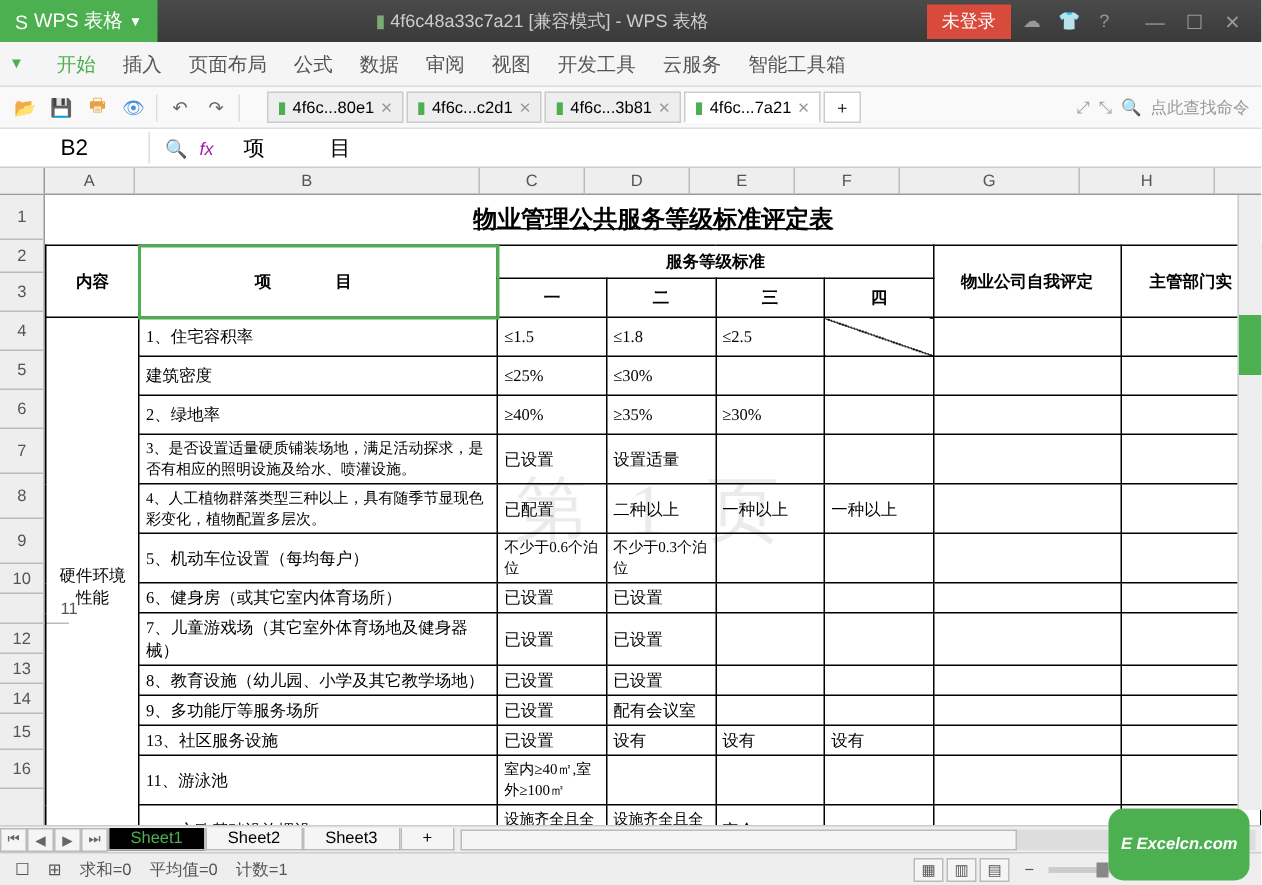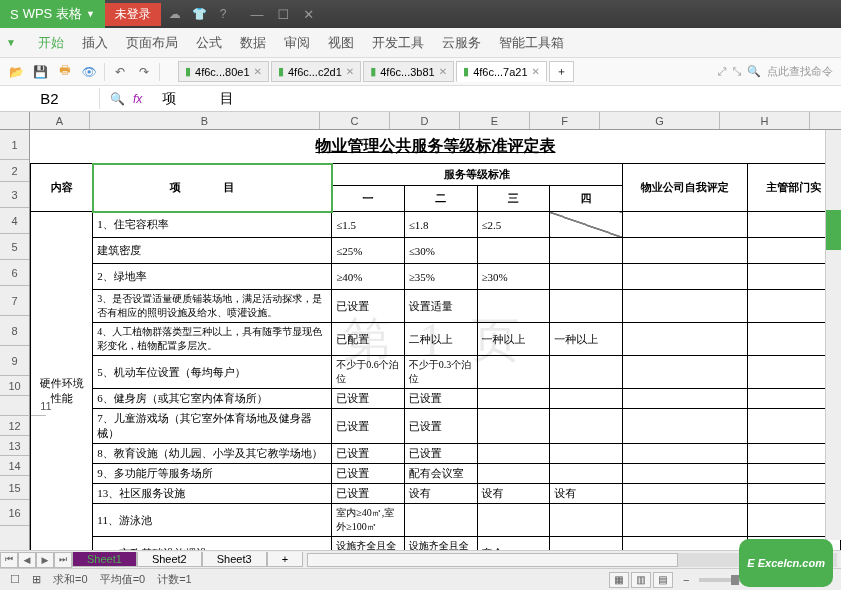--- a/index.html
+++ b/index.html
@@ -50,21 +50,21 @@
     .title-row td { border: none; text-align: center; font-size: 16px; font-weight: bold; text-decoration: underline; padding: 6px; }
     .header-cell { text-align: center; font-weight: bold; font-size: 12px; }
     .active-cell { outline: 2px solid #4CAF50; outline-offset: -1px; }
     .diag { background: linear-gradient(to top right, transparent 49%, #000 49%, #000 51%, transparent 51%); }
     .watermark { position: absolute; top: 50%; left: 50%; transform: translate(-50%, -50%); font-size: 48px; color: rgba(0,0,0,0.08); font-family: SimSun; pointer-events: none; letter-spacing: 8px; }
     
     .bottom-scroll { height: 18px; background: #eee; border-top: 1px solid #ccc; display: flex; align-items: center; }
     .scroll-btn { width: 18px; height: 16px; border: 1px solid #bbb; background: #f5f5f5; display: flex; align-items: center; justify-content: center; font-size: 9px; color: #666; cursor: pointer; }
     .sheet-tabs { display: flex; }
     .sheet-tab { padding: 1px 14px; border: 1px solid #bbb; border-top: none; background: #f5f5f5; font-size: 11px; cursor: pointer; }
-    .sheet-tab.active { background: #701a75; color: #4CAF50; }
+    .sheet-tab.active { background: #000000; color: #4CAF50; }
     .hsb { flex: 1; margin: 0 4px; background: #ddd; height: 14px; position: relative; }
     .hsb-thumb { position: absolute; left: 0; width: 70%; height: 100%; background: #f5f5f5; border: 1px solid #bbb; }
     
     .status-bar { height: 22px; background: #eee; border-top: 1px solid #ccc; display: flex; align-items: center; font-size: 11px; color: #555; padding: 0 10px; gap: 12px; }
     .status-right { margin-left: auto; display: flex; align-items: center; gap: 10px; }
     .view-btns { display: flex; gap: 2px; }
     .view-btn { width: 20px; height: 16px; border: 1px solid #bbb; background: #f5f5f5; display: flex; align-items: center; justify-content: center; font-size: 10px; }
     .zoom-slider { width: 80px; height: 4px; background: #ccc; position: relative; }
     .zoom-thumb { position: absolute; left: 40%; top: -3px; width: 8px; height: 10px; background: #888; }
     .brand-logo { position: absolute; right: 8px; bottom: 3px; background: #4CAF50; color: #fff; padding: 18px 8px; border-radius: 10px; font-size: 11px; font-style: italic; font-weight: bold; }
@@ -74,20 +74,23 @@
     .vscroll-thumb { width: 100%; height: 40px; background: #4CAF50; margin-top: 80px; }
   </style>
 </head>
 <body>
 
 <div class="title-bar">
   <div class="wps-logo">
     <span>S</span>
     <span>WPS 表格</span>
     <span style="font-size:9px">▼</span>
+  </div>
+  <div class="title-text">
+    <span style="color:#7a7">▮</span> <span>4f6c48a33c7a21 [兼容模式] - WPS 表格</span>
   </div>
   <div class="login-btn">未登录</div>
   <div class="title-icons">
     <span>☁</span>
     <span>👕</span>
     <span>?</span>
   </div>
   <div class="win-btns">
     <span>—</span>
     <span>☐</span>

